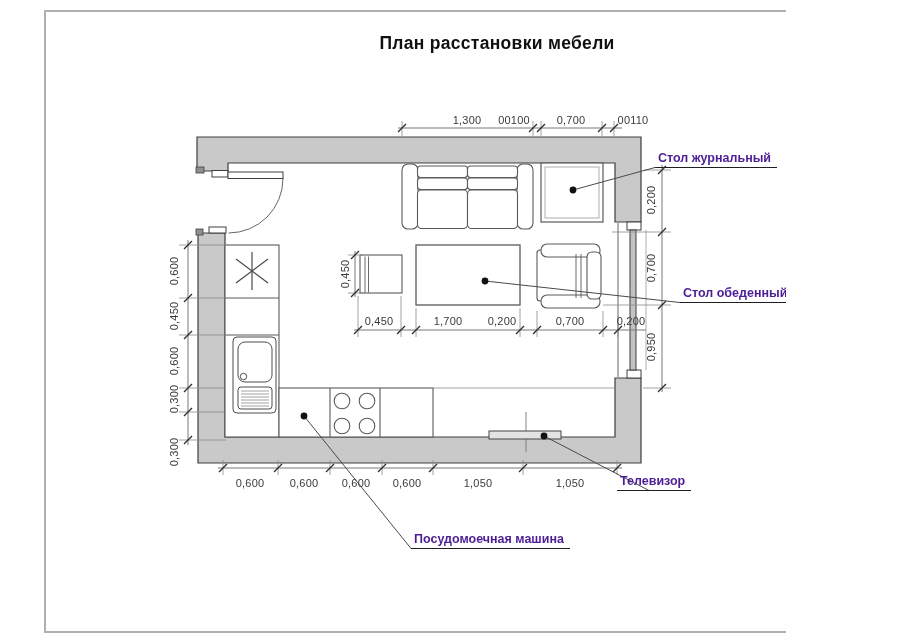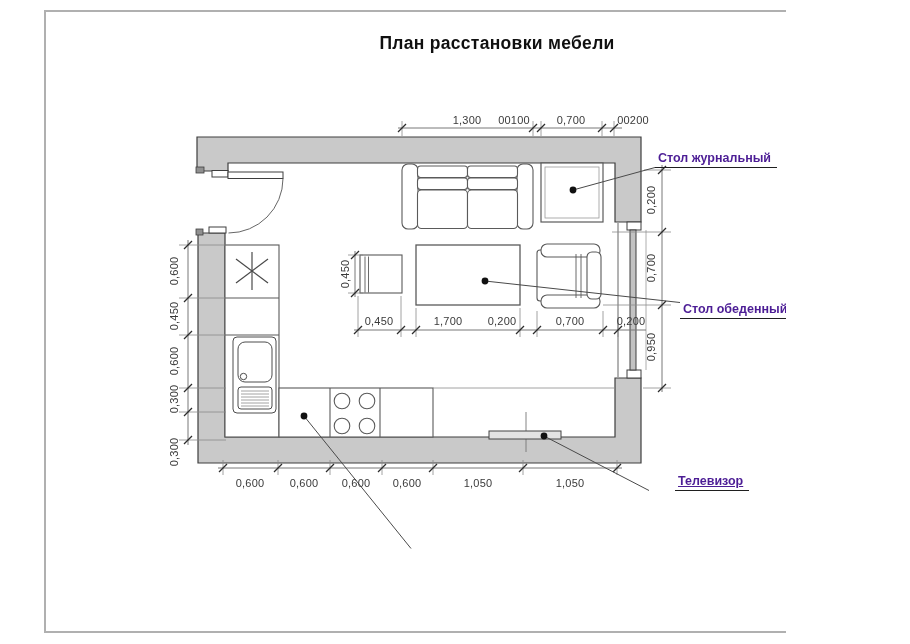--- a/index.html
+++ b/index.html
@@ -224,21 +224,21 @@
       <circle cx="573" cy="190" r="3.4"></circle>
       <circle cx="485" cy="281" r="3.4"></circle>
       <circle cx="544" cy="436" r="3.4"></circle>
       <circle cx="304" cy="416" r="3.4"></circle>
     </g>
   </svg>
 
   <div class="d" style="left:467px;top:120px;">1,300</div>
   <div class="d" style="left:514px;top:120px;">00100</div>
   <div class="d" style="left:571px;top:120px;">0,700</div>
-  <div class="d" style="left:633px;top:120px;">00200</div>
+  <div class="d" style="left:633px;top:120px;">00110</div>
 
   <div class="d" style="left:379px;top:321px;">0,450</div>
   <div class="d" style="left:448px;top:321px;">1,700</div>
   <div class="d" style="left:502px;top:321px;">0,200</div>
   <div class="d" style="left:570px;top:321px;">0,700</div>
   <div class="d" style="left:631px;top:321px;">0,200</div>
 
   <div class="d" style="left:250px;top:483px;">0,600</div>
   <div class="d" style="left:304px;top:483px;">0,600</div>
   <div class="d" style="left:356px;top:483px;">0,600</div>
@@ -252,15 +252,16 @@
   <div class="d dv" style="left:174px;top:399px;">0,300</div>
   <div class="d dv" style="left:174px;top:452px;">0,300</div>
 
   <div class="d dv" style="left:651px;top:200px;">0,200</div>
   <div class="d dv" style="left:651px;top:268px;">0,700</div>
   <div class="d dv" style="left:651px;top:347px;">0,950</div>
 
   <div class="d dv" style="left:345px;top:274px;">0,450</div>
 
   <div class="lead" style="left:655px;top:151px;">Стол журнальный</div>
-  <div class="lead" style="left:680px;top:286px;margin-top:16px;">Стол обеденный</div>
-  <div class="lead" style="left:675px;top:474px;text-decoration:underline;">Телевизор</div>
+  <div class="lead" style="left:680px;top:286px;">Стол обеденный</div>
+  <div class="lead" style="left:617px;top:474px;">Телевизор</div>
+  <div class="lead" style="left:411px;top:532px;">Посудомоечная машина</div>
 </div>
 
 </body></html>

